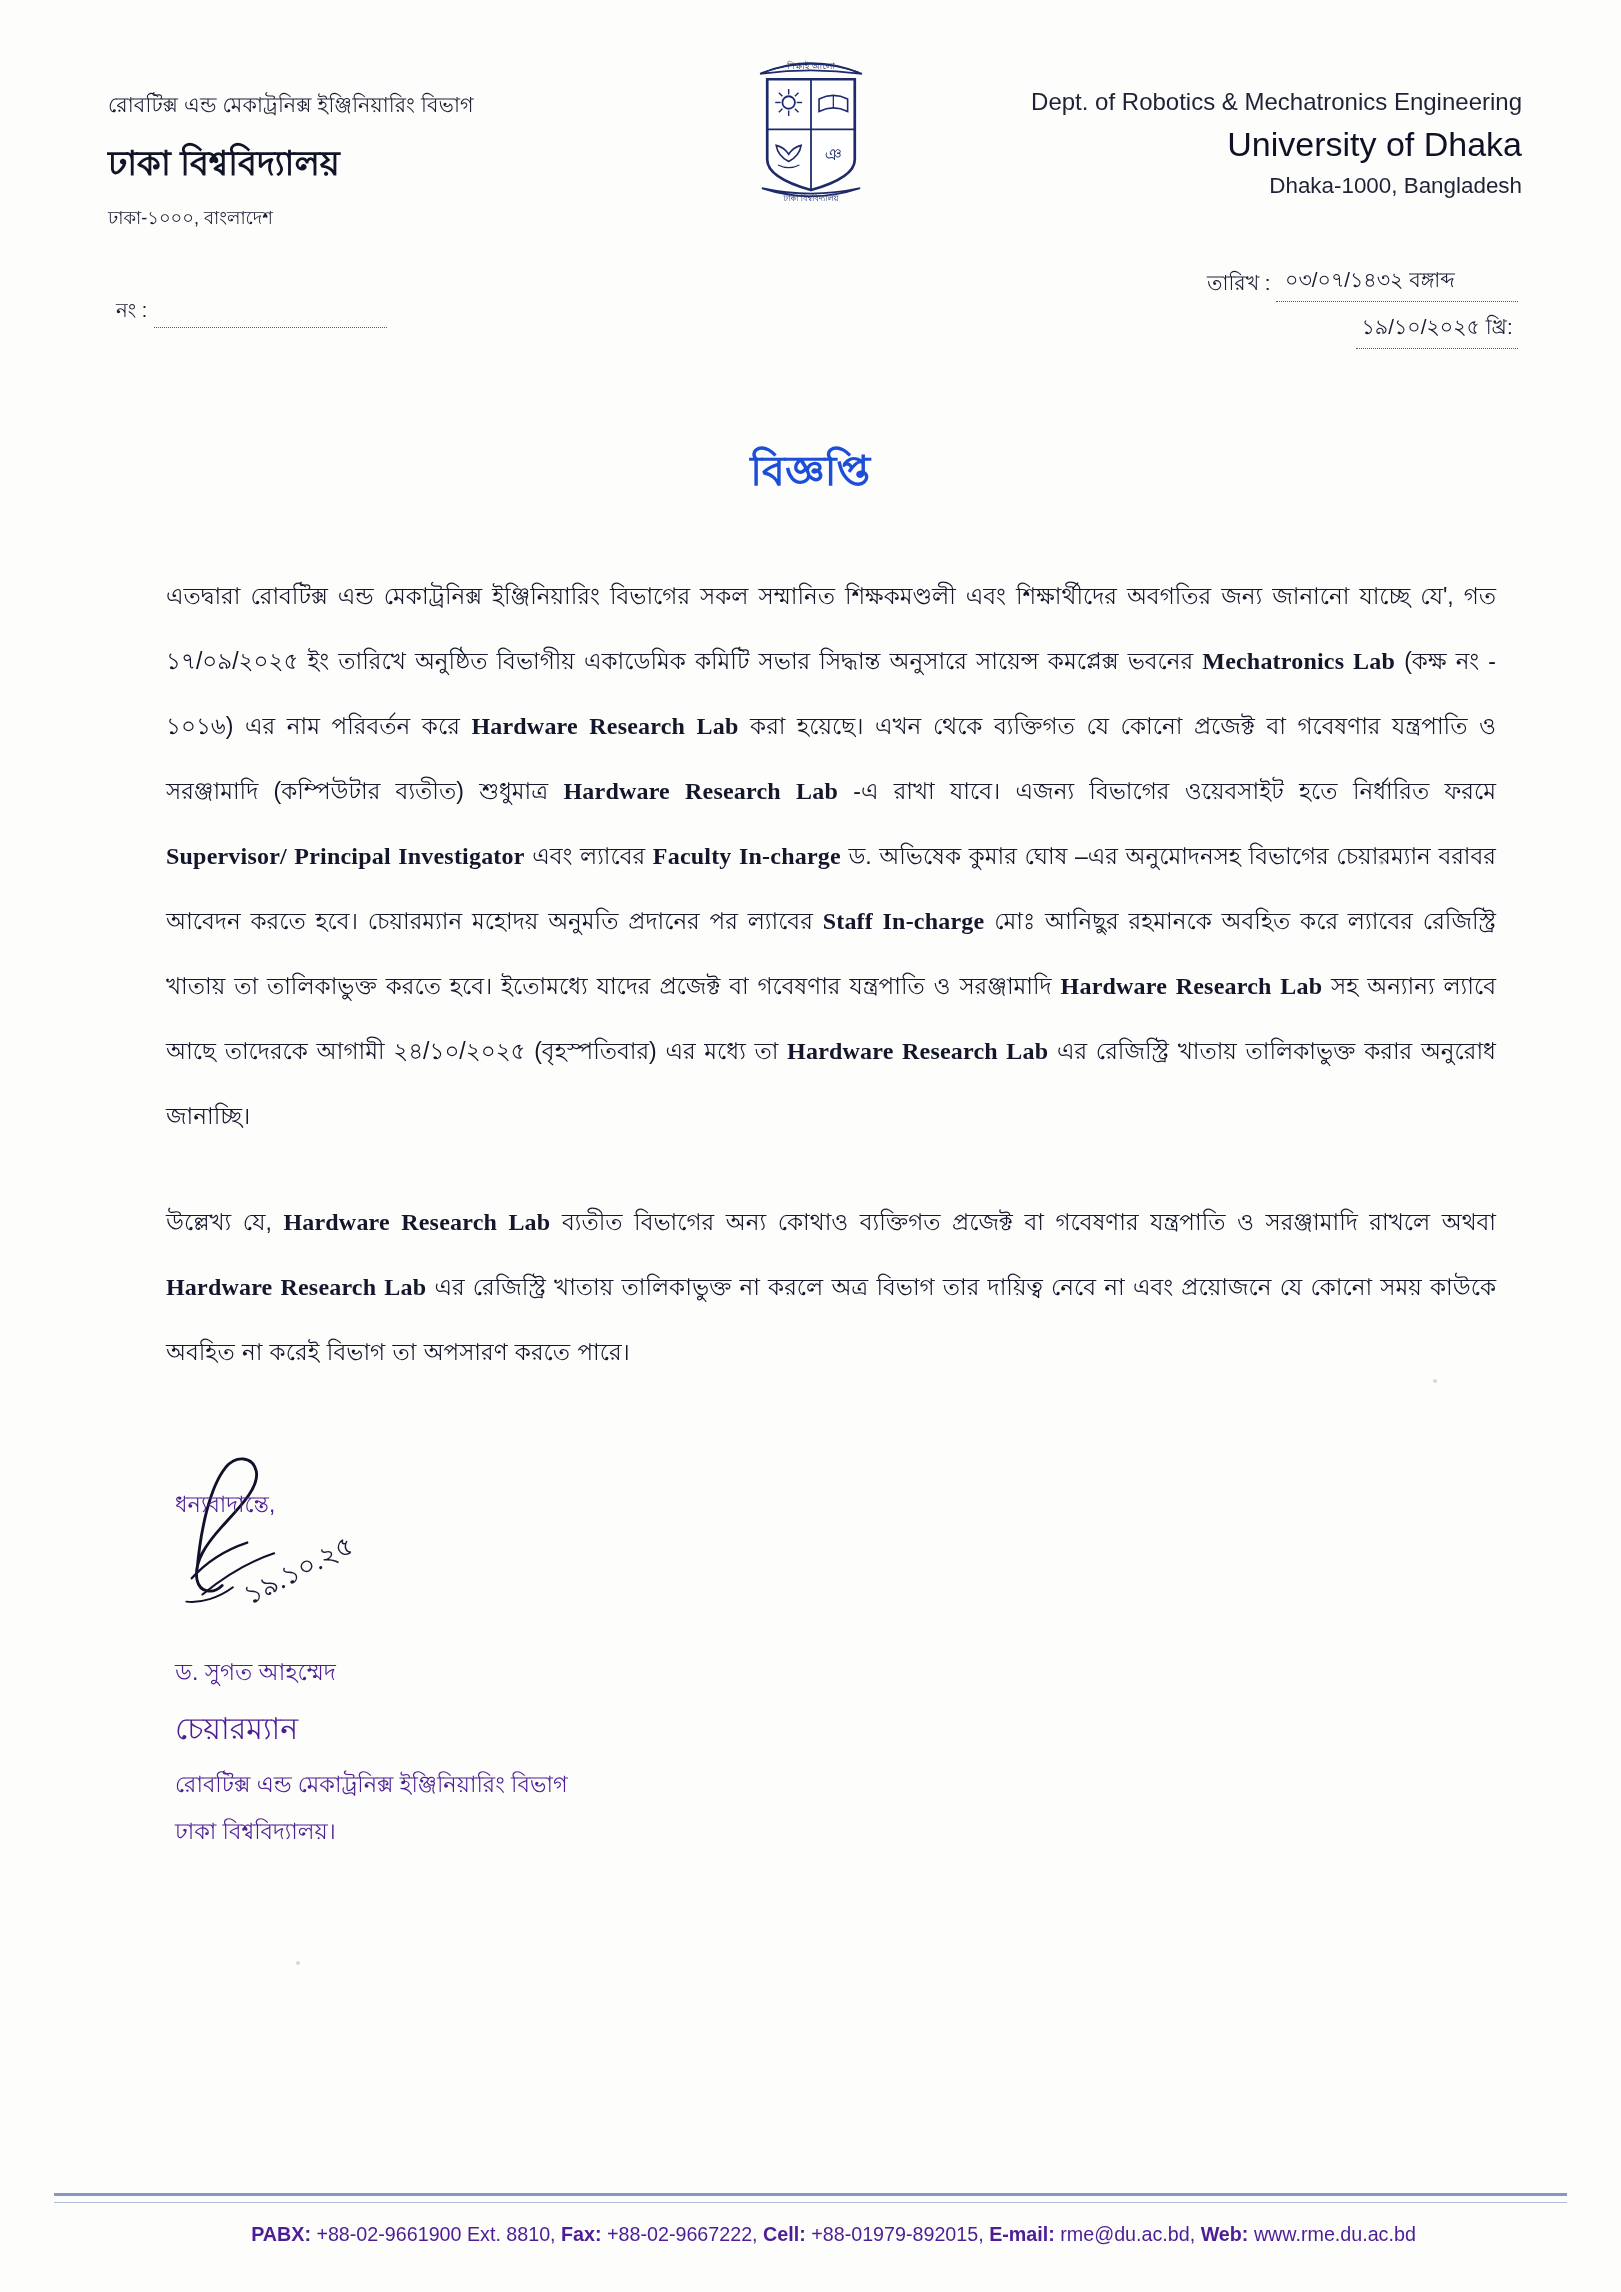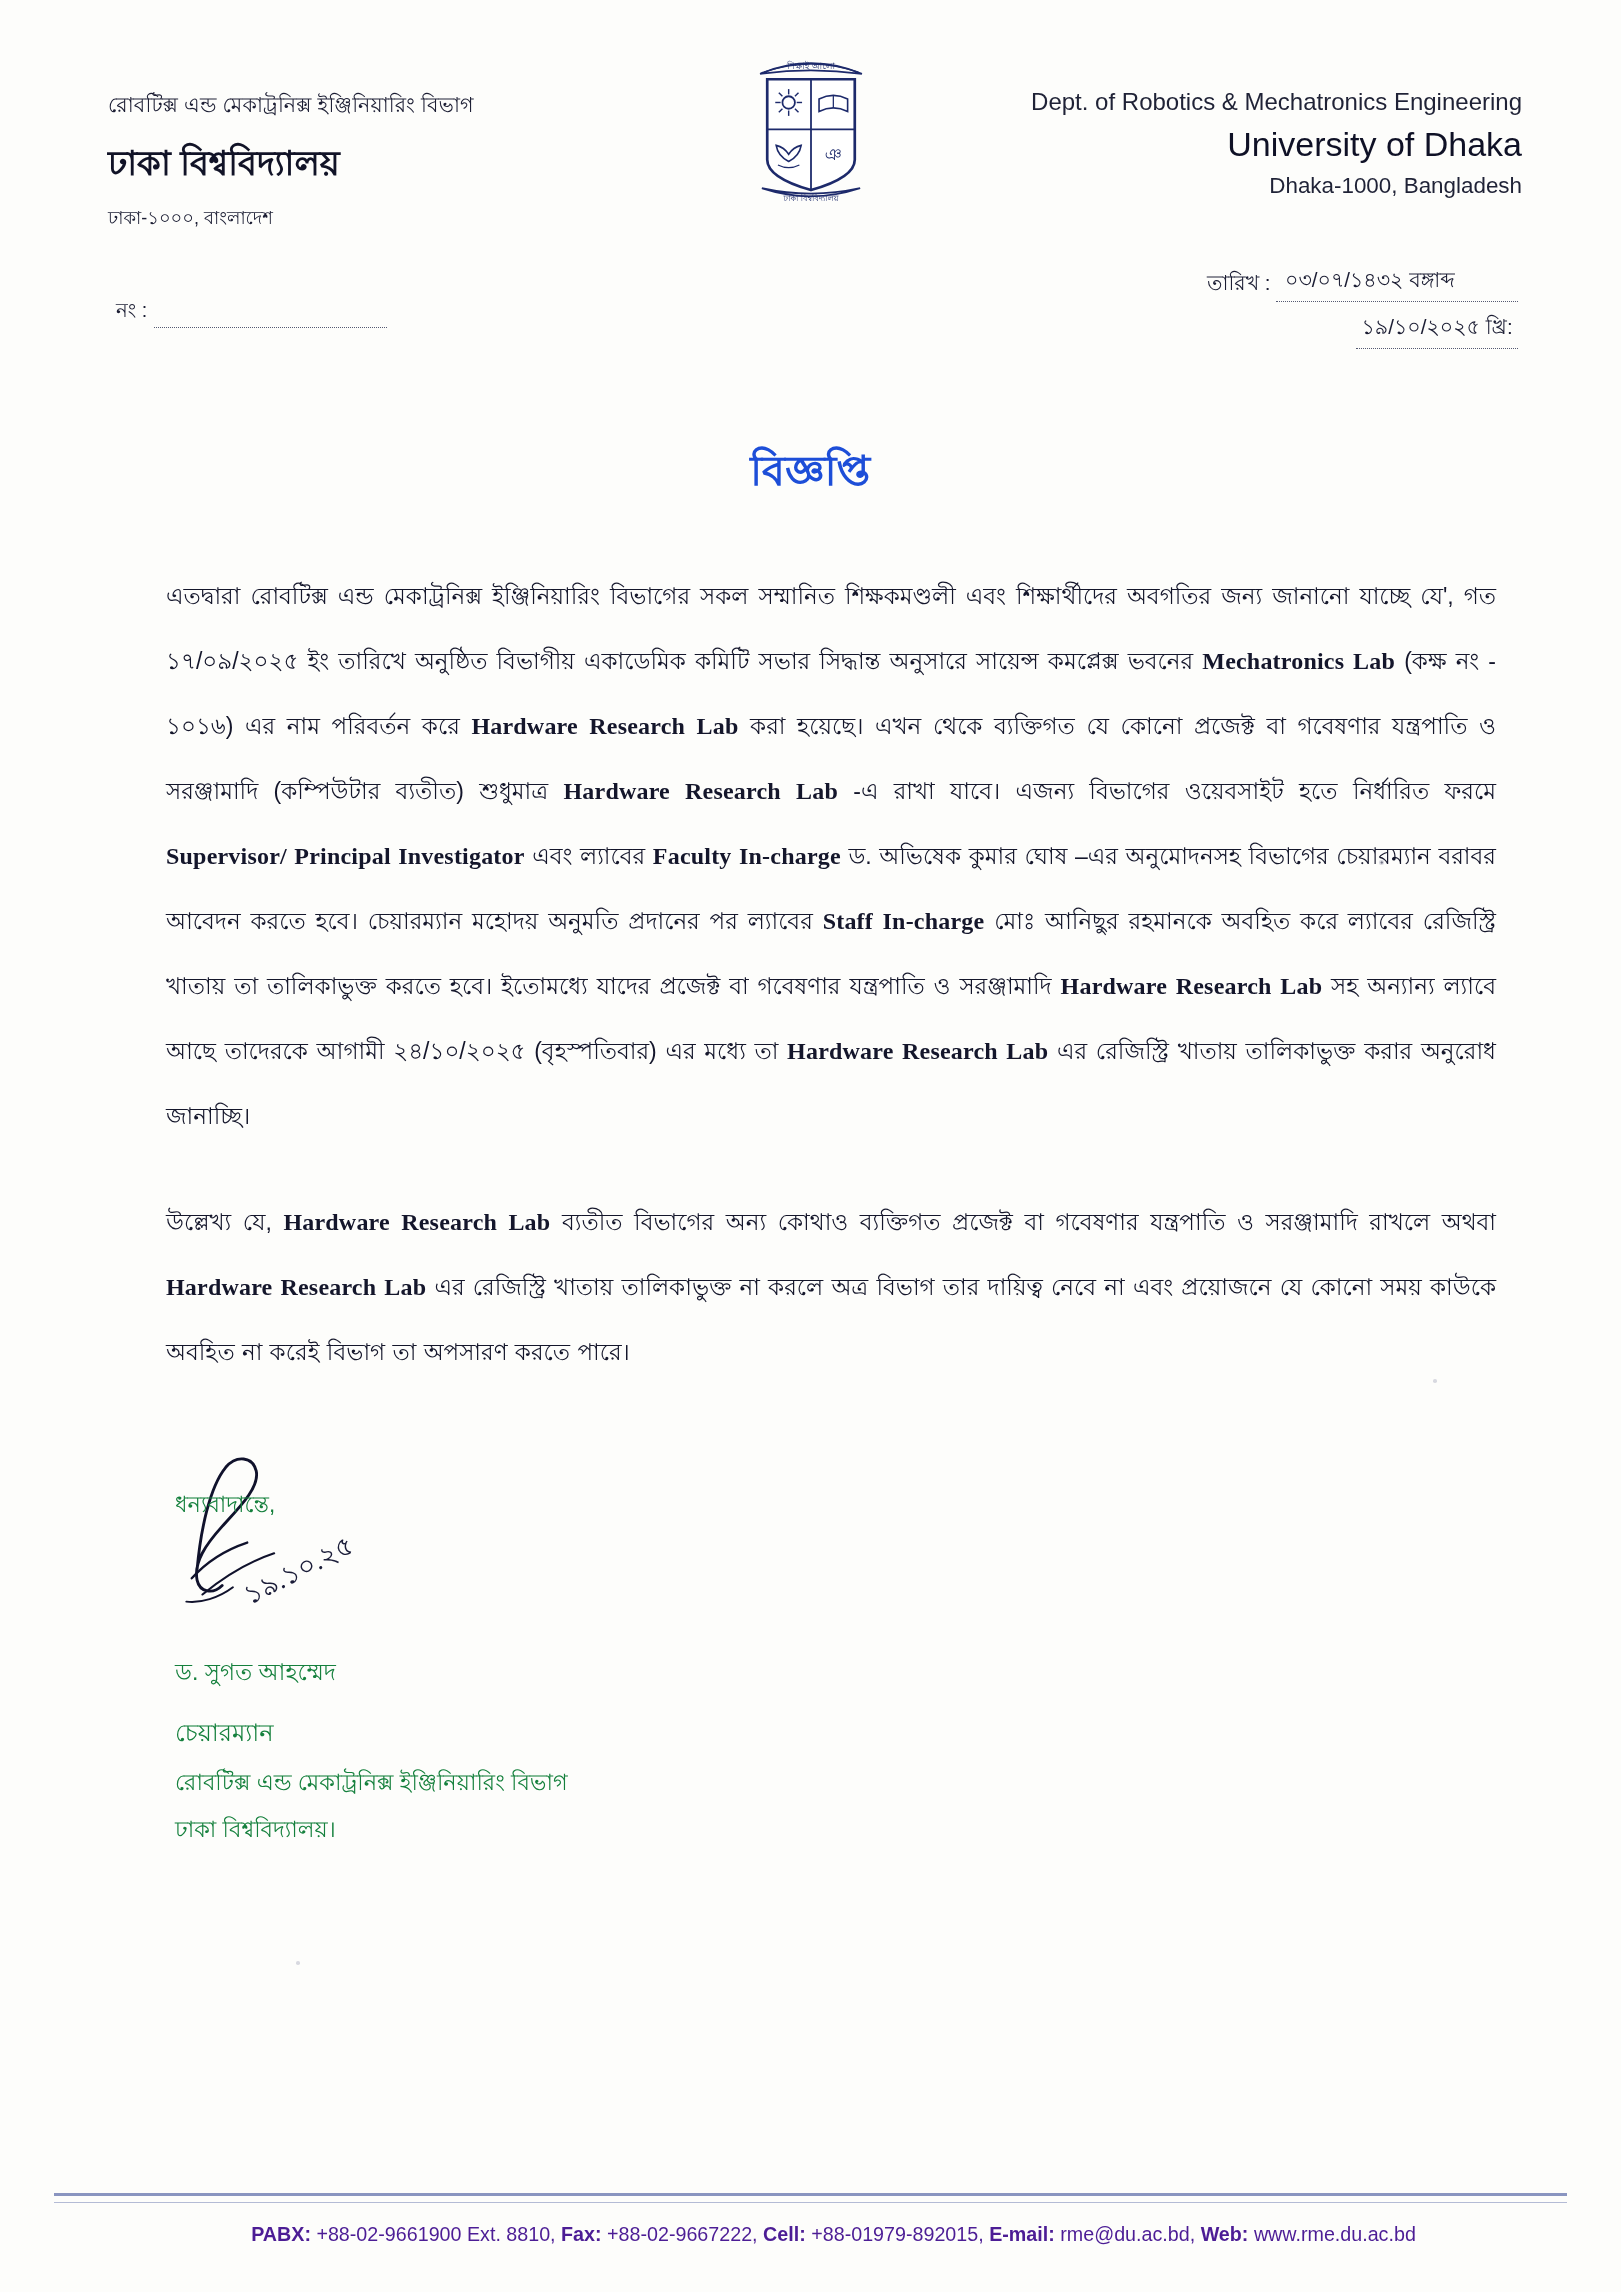--- a/index.html
+++ b/index.html
@@ -178,21 +178,21 @@
     letter-spacing: 0.2px;
   }
 
   
   .sign-block {
     position: absolute;
     left: 175px;
     top: 1487px;
     font-family: "Liberation Sans", sans-serif;
     font-size: 22.4px;
-    color: #15803d;
+    color: #4c1d95;
   }
   .thanks { margin-bottom: 0; }
   .sign-art {
     position: absolute;
     left: 170px;
     top: 1444px;
     width: 296px;
     height: 206px;
     pointer-events: none;
   }
@@ -202,21 +202,21 @@
     top: 1549px;
     transform: rotate(-27deg);
     font-family: "Liberation Serif", serif;
     font-size: 27px;
     color: #1a1c38;
   }
   .sign-name {
     margin-top: 130px;
     font-size: 23px;
   }
-  .sign-role { margin-top: 21px; font-size: 24px; }
+  .sign-role { margin-top: 12px; font-size: 30px; }
   .sign-dept { margin-top: 10.7px; font-size: 22.4px; }
   .sign-uni  { margin-top: 10.7px; font-size: 22.4px; }
 
   
   .footer-rule {
     position: absolute;
     left: 54px; right: 54px;
     bottom: 97px;
     height: 2.7px;
     background: #2b3f8f;

